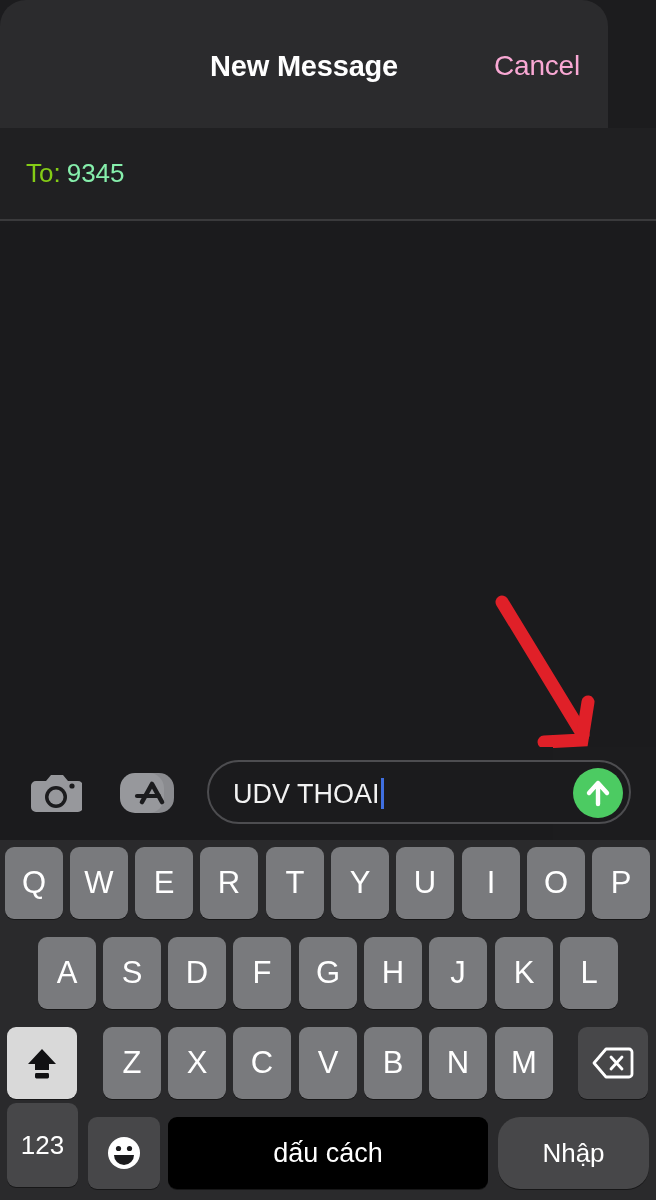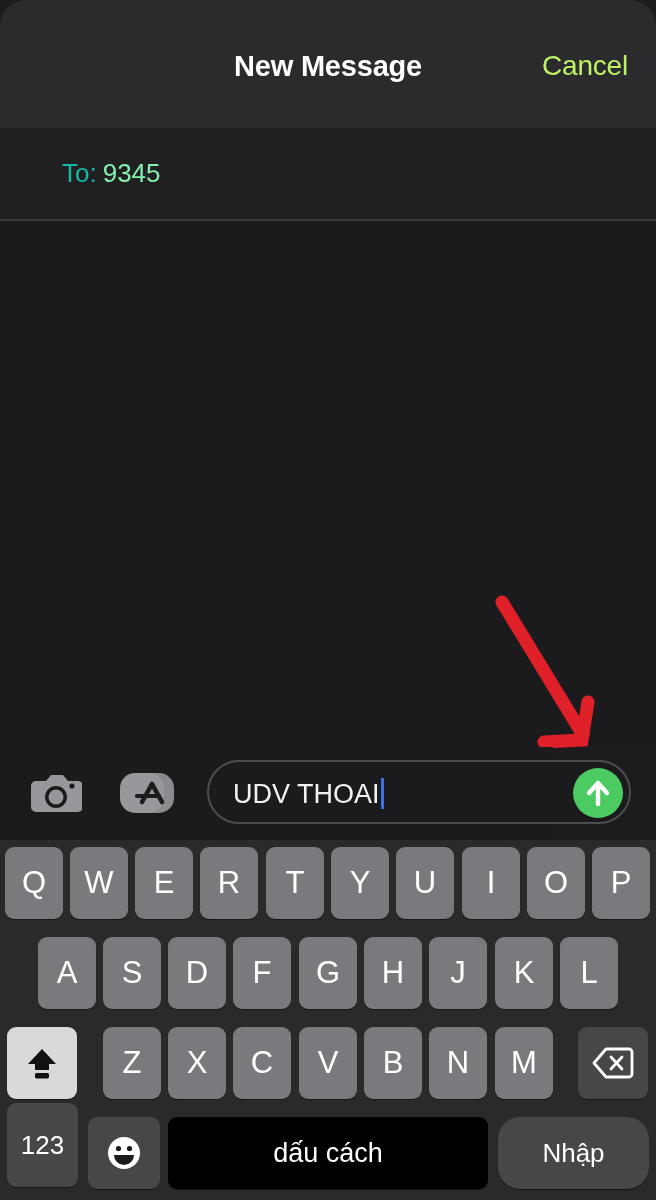--- a/index.html
+++ b/index.html
@@ -17,62 +17,62 @@
     width: 656px;
     height: 1200px;
     background: #1c1c1e;
     overflow: hidden;
   }
 
   
   .nav-bar {
     position: absolute;
     top: 0; left: 0;
-    width: 656px;
+    width: 608px;
     height: 128px;
     background: #2b2b2d;
     border-top-left-radius: 26px;
     border-top-right-radius: 26px;
   }
   .nav-title {
     position: absolute;
     left: 0; right: 0;
     top: 50px;
     text-align: center;
     color: #ffffff;
     font-size: 29px;
     font-weight: bold;
     letter-spacing: -0.2px;
   }
   .nav-cancel {
     position: absolute;
     right: 28px;
     top: 50px;
-    color: #bef264;
+    color: #f9a8d4;
     font-size: 28px;
     letter-spacing: -0.2px;
   }
 
   
   .to-field {
     position: absolute;
     top: 128px; left: 0;
     width: 656px;
     height: 93px;
     background: #202022;
     border-bottom: 2px solid #3a3a3c;
   }
   .to-inner {
     position: absolute;
     left: 26px;
     top: 30px;
     font-size: 26px;
     white-space: nowrap;
   }
-  .to-label { color: #14b8a6; margin-left: 36px; }
+  .to-label { color: #84cc16; }
   .to-value { color: #86efac; margin-left: 6px; }
 
   
   .conversation {
     position: absolute;
     top: 223px; left: 0;
     width: 656px;
     height: 524px;
     background: #1b1b1d;
   }

